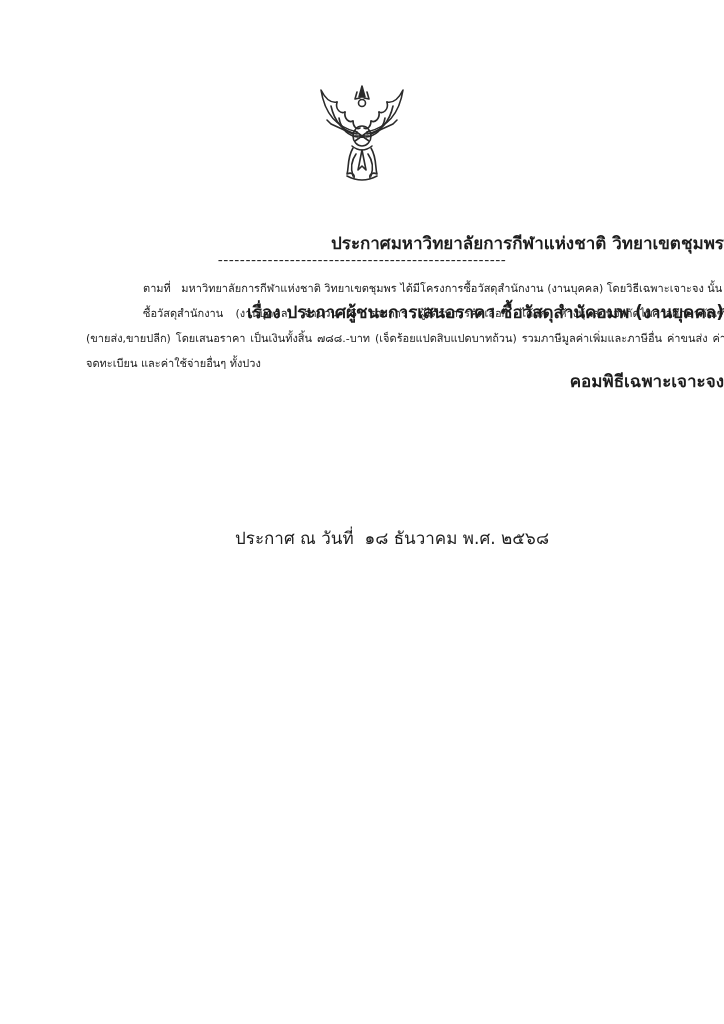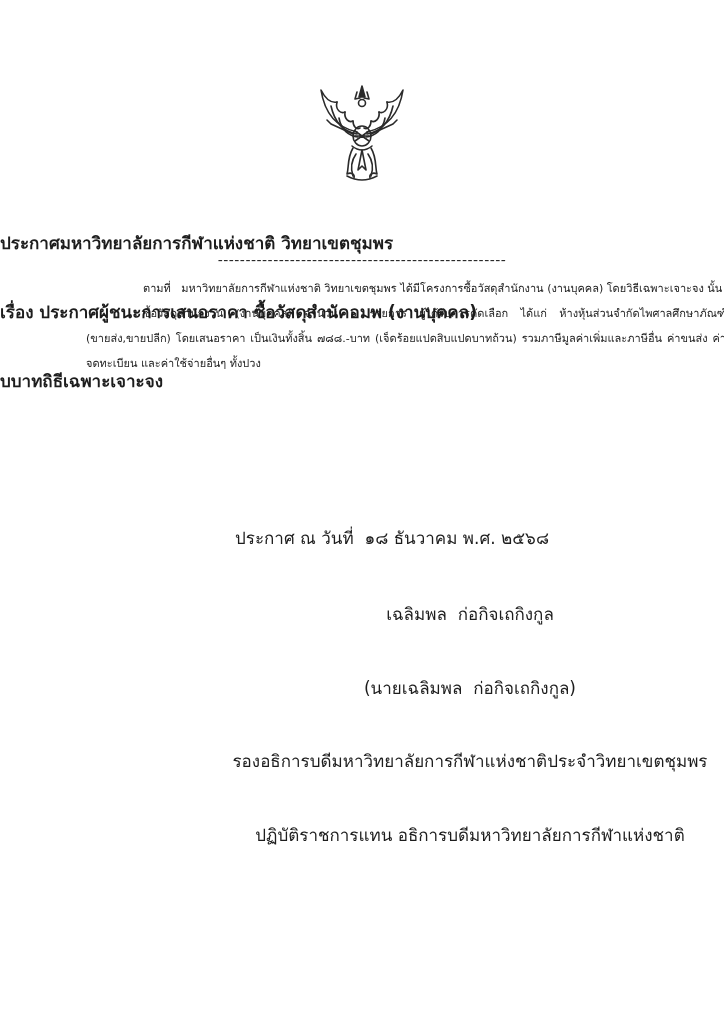--- a/index.html
+++ b/index.html
@@ -19,21 +19,21 @@
     left: 297px;
     width: 130px;
     height: 100px;
   }
   .emblem svg { width: 100%; height: 100%; }
   .header-block {
     position: absolute;
     top: 186px;
     left: 0;
     width: 724px;
-    text-align: left;
+    text-align: right;
     font-size: 17px;
     font-weight: bold;
     line-height: 23px;
     white-space: pre-wrap;
   }
   .divider {
     position: absolute;
     top: 252px;
     left: 0;
     width: 724px;
@@ -121,32 +121,26 @@
         <path d="M59 70 Q52 80 56 92"></path>
         <path d="M71 70 Q78 80 74 92"></path>
         <path d="M50 92 Q65 100 80 92"></path>
       </g>
     </svg>
   </div>
 
   <div class="header-block">
     <div>ประกาศมหาวิทยาลัยการกีฬาแห่งชาติ วิทยาเขตชุมพร</div>
     <div>เรื่อง ประกาศผู้ชนะการเสนอราคา ซื้อวัสดุสำนัคอมพ (งานบุคคล)</div>
-    <div>บบาทถิธีเฉพาะเจาะจง</div>
+    <div>คอมพิธีเฉพาะเจาะจง</div>
   </div>
 
   <div class="divider">----------------------------------------------------</div>
 
   <div class="document-body">
     <p class="para">ตามที่   มหาวิทยาลัยการกีฬาแห่งชาติ วิทยาเขตชุมพร ได้มีโครงการซื้อวัสดุสำนักงาน (งานบุคคล) โดยวิธีเฉพาะเจาะจง นั้น</p>
     <p class="para">ซื้อวัสดุสำนักงาน (งานบุคคล) จำนวน 5 รายการ ผู้ได้รับการคัดเลือก ได้แก่ ห้างหุ้นส่วนจำกัดไพศาลศึกษาภัณฑ์ (ขายส่ง,ขายปลีก) โดยเสนอราคา เป็นเงินทั้งสิ้น ๗๘๘.-บาท (เจ็ดร้อยแปดสิบแปดบาทถ้วน) รวมภาษีมูลค่าเพิ่มและภาษีอื่น ค่าขนส่ง ค่าจดทะเบียน และค่าใช้จ่ายอื่นๆ ทั้งปวง</p>
   </div>
 
   <div class="date-line">ประกาศ ณ วันที่  ๑๘ ธันวาคม พ.ศ. ๒๕๖๘</div>
 
-  <div class="signature-block">
-    <div>เฉลิมพล  ก่อกิจเถกิงกูล</div>
-    <div>(นายเฉลิมพล  ก่อกิจเถกิงกูล)</div>
-    <div>รองอธิการบดีมหาวิทยาลัยการกีฬาแห่งชาติประจำวิทยาเขตชุมพร</div>
-    <div>ปฏิบัติราชการแทน อธิการบดีมหาวิทยาลัยการกีฬาแห่งชาติ</div>
-  </div>
 
 </div>
 
 </body></html>

